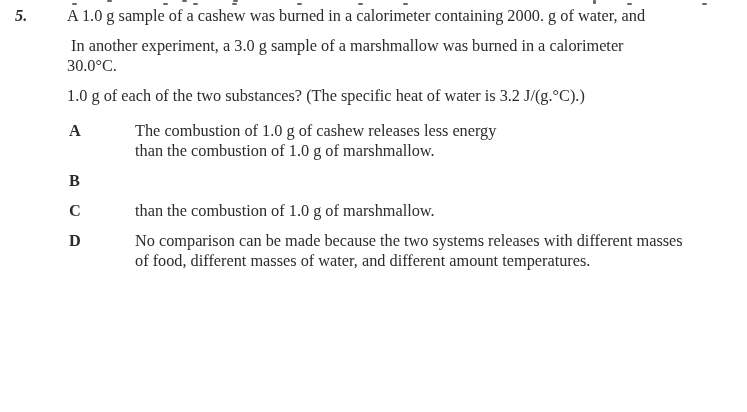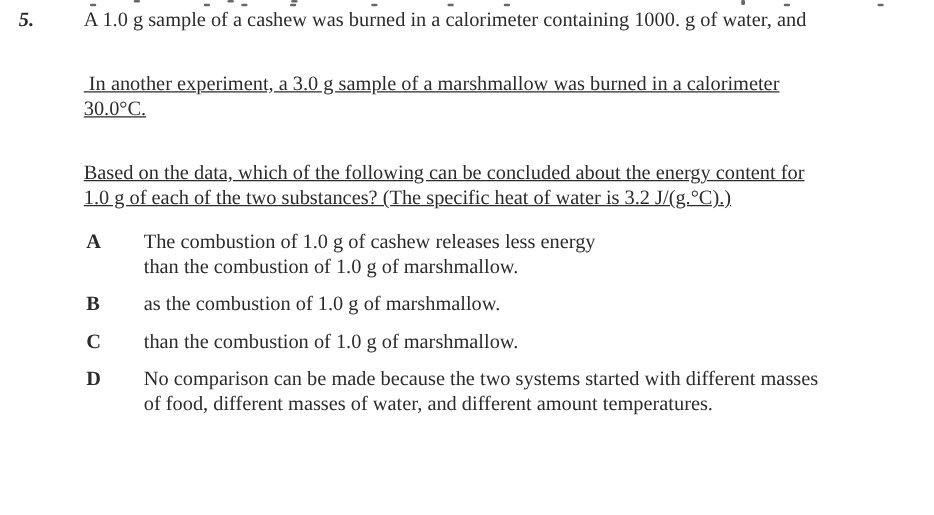--- a/index.html
+++ b/index.html
@@ -30,31 +30,31 @@
   .q-row { display: flex; }
   .q-num {
     width: 52px;
     flex: 0 0 52px;
     font-style: italic;
     font-weight: 600;
     white-space: pre;
   }
   .q-body { flex: 1 1 auto; min-width: 0; }
   .line { white-space: pre; height: 20px; }
-  .para + .para { margin-top: 31px; text-decoration: underline; }
+  .para + .para { margin-top: 10px; }
   .choices { margin-top: 15px; }
   .choice { display: flex; margin-left: 2px; }
   .choice + .choice { margin-top: 10px; }
   .choice-letter {
     width: 46px;
     flex: 0 0 46px;
     font-weight: bold;
     white-space: pre;
   }
-  .choice-text { flex: 1 1 auto; min-width: 0; }
+  .choice-text { flex: 1 1 auto; min-width: 0; margin-left: 20px; }
 </style>
 </head>
 <body>
 
 <div class="page">
 
   <div class="remnant">
     <i style="left:107px;top:0;"></i>
     <i style="left:182px;top:0;"></i>
     <i style="left:233px;top:0;"></i>
@@ -69,61 +69,59 @@
     <i style="left:627px;top:3px;"></i>
     <i style="left:702px;top:3px;"></i>
   </div>
 
   <div class="content">
     <div class="q-row">
       <div class="q-num">5.</div>
       <div class="q-body">
 
         <div class="para">
-          <div class="line">A 1.0 g sample of a cashew was burned in a calorimeter containing 1000. g of water, and</div>
+          <div class="line">A 1.0 g sample of a cashew was burned in a calorimeter containing 2000. g of water, and</div>
         </div>
 
         <div class="para">
           <div class="line"> In another experiment, a 3.0 g sample of a marshmallow was burned in a calorimeter</div>
           <div class="line">30.0°C.</div>
         </div>
 
         <div class="para">
-          <div class="line">Based on the data, which of the following can be concluded about the energy content for</div>
           <div class="line">1.0 g of each of the two substances? (The specific heat of water is 3.2 J/(g.°C).)</div>
         </div>
 
         <div class="choices">
 
           <div class="choice">
             <div class="choice-letter">A</div>
             <div class="choice-text">
               <div class="line">The combustion of 1.0 g of cashew releases less energy</div>
               <div class="line">than the combustion of 1.0 g of marshmallow.</div>
             </div>
           </div>
 
           <div class="choice">
             <div class="choice-letter">B</div>
             <div class="choice-text">
-              <div class="line">as the combustion of 1.0 g of marshmallow.</div>
             </div>
           </div>
 
           <div class="choice">
             <div class="choice-letter">C</div>
             <div class="choice-text">
               <div class="line">than the combustion of 1.0 g of marshmallow.</div>
             </div>
           </div>
 
           <div class="choice">
             <div class="choice-letter">D</div>
             <div class="choice-text">
-              <div class="line">No comparison can be made because the two systems started with different masses</div>
+              <div class="line">No comparison can be made because the two systems releases with different masses</div>
               <div class="line">of food, different masses of water, and different amount temperatures.</div>
             </div>
           </div>
 
         </div>
       </div>
     </div>
   </div>
 
 </div>

